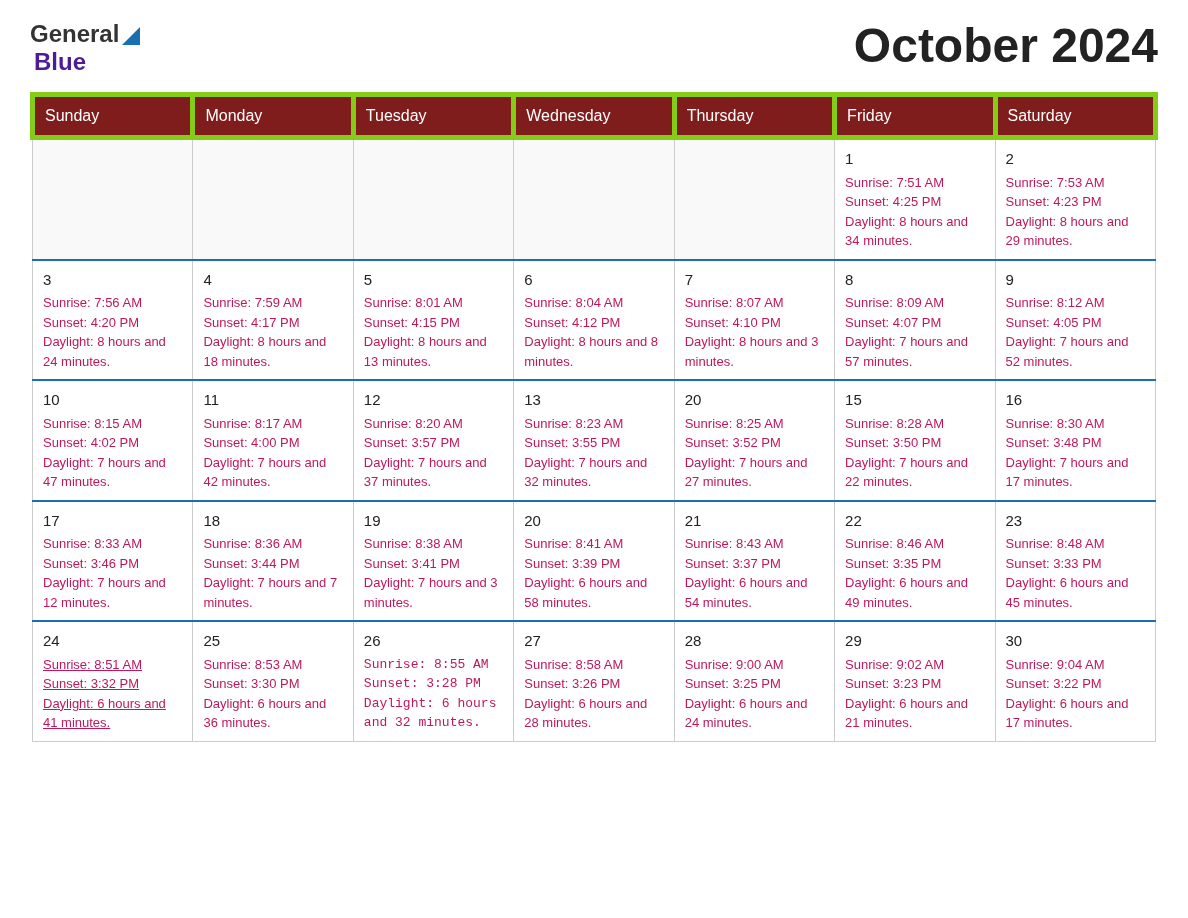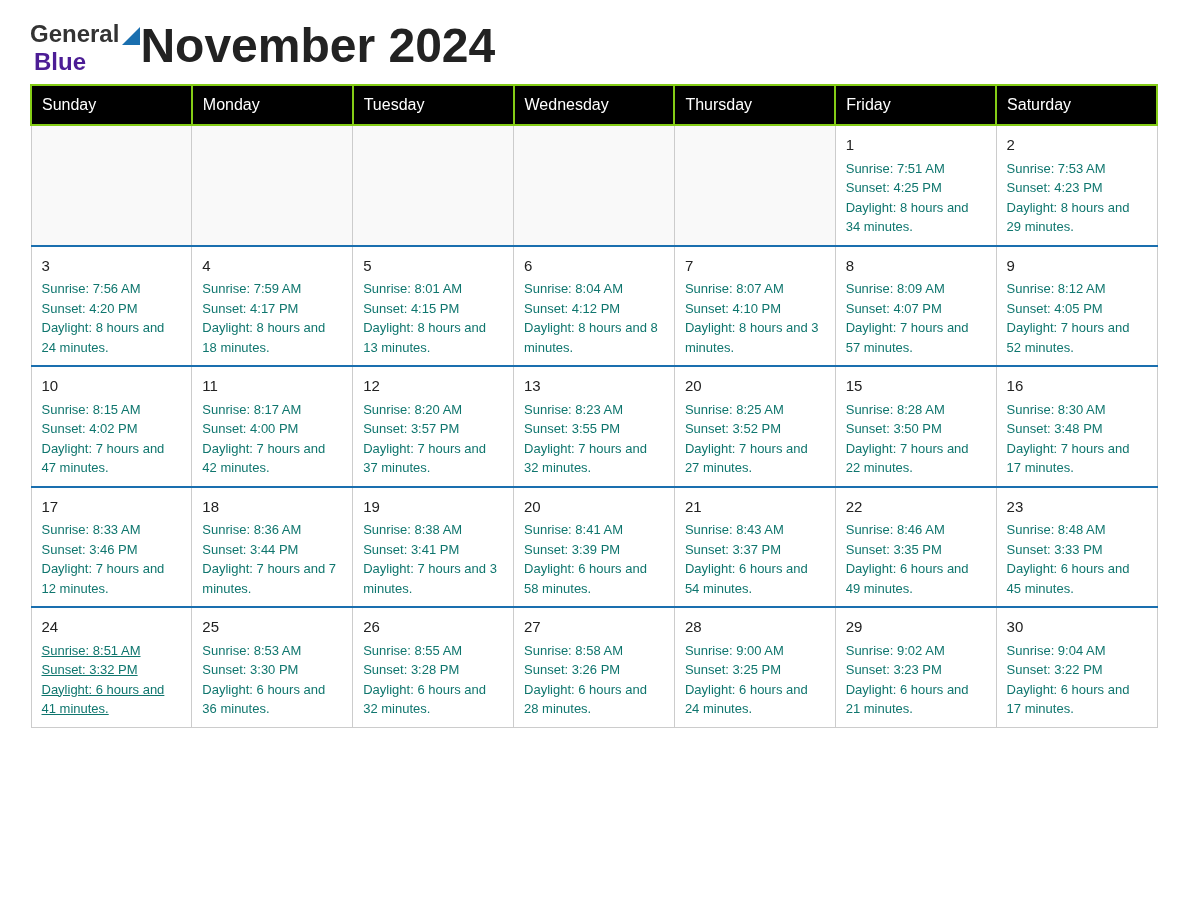--- a/index.html
+++ b/index.html
@@ -6,22 +6,23 @@
     body {
       font-family: Arial, Helvetica, sans-serif;
       background: #fff;
       color: #333;
       padding: 20px 30px;
       width: 1188px;
       min-height: 918px;
     }
     .header {
       display: flex;
+      justify-content: space-between;
       align-items: flex-start;
-      margin-bottom: 8px;
+      margin-bottom: 16px;
     }
     .title-section {
       text-align: right;
     }
     .month-title {
       font-size: 48px;
       font-weight: bold;
       color: #222;
       line-height: 1.1;
     }
@@ -29,27 +30,27 @@
       font-size: 20px;
       color: #444;
       margin-top: 4px;
     }
     .calendar {
       width: 100%;
       border-collapse: collapse;
       border: 1px solid #ccc;
     }
     .calendar th {
-      background-color: #000000;
+      background-color: #7f1d1d;
       color: #fff;
       font-size: 16px;
       font-weight: normal;
       padding: 10px 10px;
       text-align: left;
-      border: 2px solid #84cc16;
+      border: 5px solid #84cc16;
     }
     .calendar td {
       width: 14.28%;
       vertical-align: top;
       padding: 8px 10px;
       border: 1px solid #ccc;
       border-bottom: 2px solid #1a6faf;
       font-size: 13px;
       line-height: 1.5;
       min-height: 100px;
@@ -58,21 +59,21 @@
       border-bottom: 1px solid #ccc;
       border-radius: 32px;
     }
     .day-number {
       font-size: 15px;
       font-weight: normal;
       color: #222;
       margin-bottom: 2px;
     }
     .day-info {
-      color: #0f766e;
+      color: #be185d;
       font-size: 13px;
     }
     .empty-cell {
       background: #f9f9f9;
     }
     .logo-wrapper {
       display: flex;
       flex-direction: column;
     }
     .logo-line1 {
@@ -89,21 +90,21 @@
       <span style="font-size:24px;font-weight:bold;color:#333;">General</span>
       <svg width="18" height="20" viewBox="0 0 18 20" style="margin-left:3px;margin-top:2px;">
         <polygon points="0,20 18,20 18,2" fill="#1a6faf"></polygon>
       </svg>
     </div>
     <div>
       <span style="font-size:24px;font-weight:bold;color:#4c1d95;margin-left:4px;">Blue</span>
     </div>
   </div>
   <div class="title-section">
-    <div class="month-title">November 2024</div>
+    <div class="month-title">October 2024</div>
   </div>
 </div>
 
 <table class="calendar">
   <thead>
     <tr>
     <th>Sunday</th>
         <th>Monday</th>
         <th>Tuesday</th>
         <th>Wednesday</th>
@@ -272,21 +273,21 @@
 Daylight: 6 hours and 41 minutes.</div>
         </td>
         <td>
           <div class="day-number">25</div>
           <div class="day-info" style="white-space: pre-line;">Sunrise: 8:53 AM
 Sunset: 3:30 PM
 Daylight: 6 hours and 36 minutes.</div>
         </td>
         <td>
           <div class="day-number">26</div>
-          <div class="day-info" style="white-space: pre-line;">Sunrise: 8:55 AM
+          <div class="day-info" style="white-space: pre-line; font-family: Liberation Mono, monospace;">Sunrise: 8:55 AM
 Sunset: 3:28 PM
 Daylight: 6 hours and 32 minutes.</div>
         </td>
         <td>
           <div class="day-number">27</div>
           <div class="day-info" style="white-space: pre-line;">Sunrise: 8:58 AM
 Sunset: 3:26 PM
 Daylight: 6 hours and 28 minutes.</div>
         </td>
         <td>

